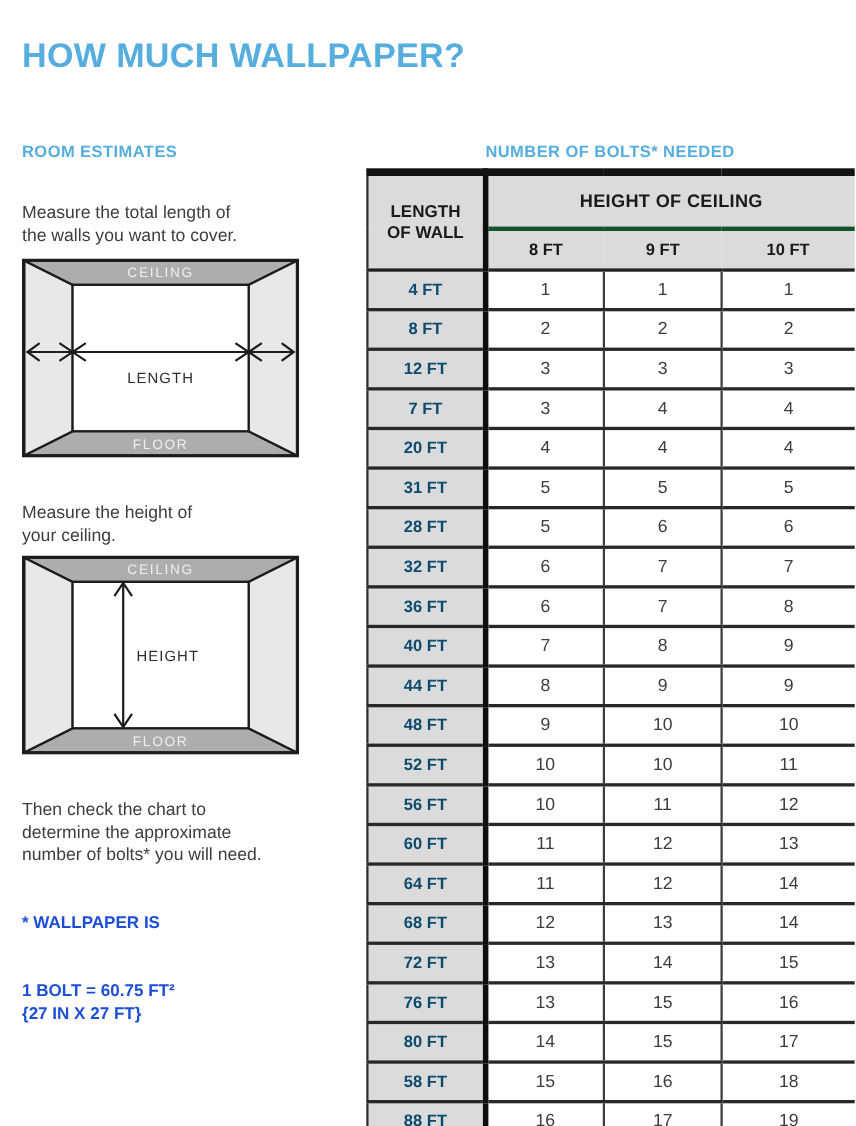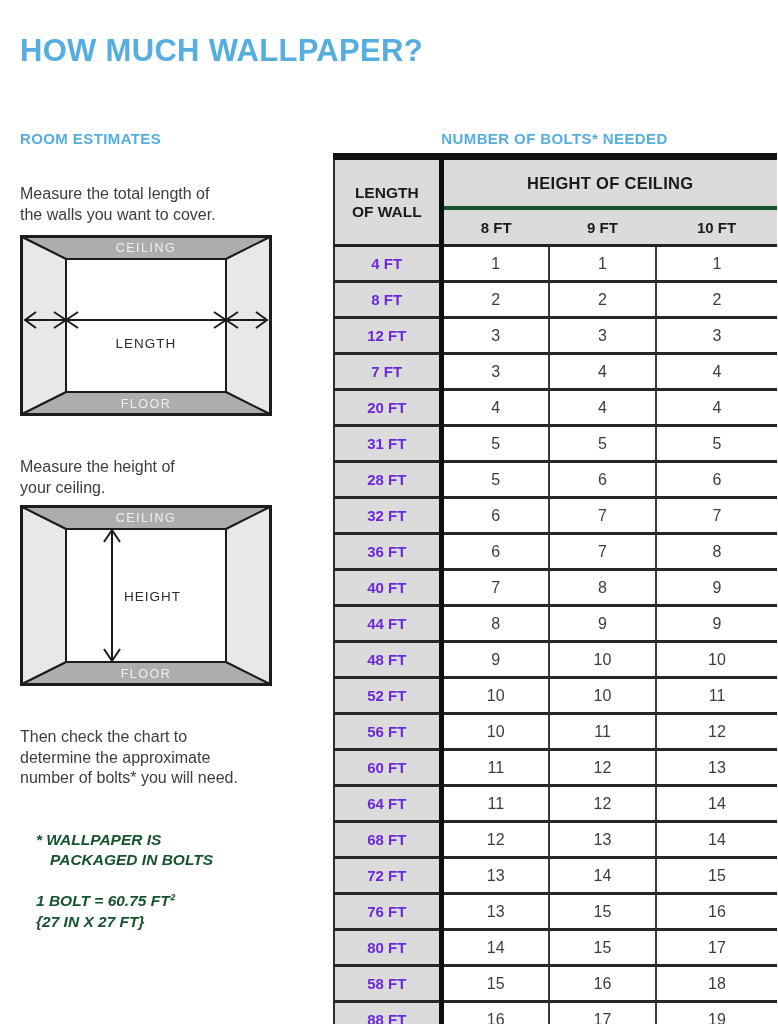--- a/index.html
+++ b/index.html
@@ -29,22 +29,22 @@
   
   .body-text {
     position:absolute; left:20px;
     font-size:16px; line-height:20.5px; color:#3d3d3d;
   }
   #step1-text { top:168px; }
   #step2-text { top:441px; }
   #step3-text { top:711px; }
 
   .footnote {
-    position:absolute; left:36px;
-    font-size:15.5px; line-height:20px; font-weight:bold; color:#14532d;font-style:italic;
+    position:absolute; left:20px;
+    font-size:15.5px; line-height:20px; font-weight:bold; color:#1d4ed8;
   }
   #footnote-packaging { top:830px; }
   #footnote-packaging .indent { padding-left:14px; }
   #footnote-bolt { top:890px; line-height:21px; }
 
   
   .diagram { position:absolute; left:20px; }
   #diagram-length { top:235px; }
   #diagram-height { top:505px; }
   svg text { font-family:"Liberation Sans", sans-serif; }
@@ -77,21 +77,21 @@
   .th-sub {
     background:#DBDBDB;
     border-bottom:3px solid #222222;
     font-size:15px; font-weight:bold; color:#1a1a1a; height:34px;
   }
   #bolts-table tbody th {
     background:#DBDBDB;
     border-left:2px solid #2c2c2c;
     border-right:5px solid #0e0e0e;
     border-bottom:3px solid #282828;
-    font-size:15px; font-weight:bold; color:#6d28d9; height:33px;
+    font-size:15px; font-weight:bold; color:#0c4a6e; height:33px;
   }
   #bolts-table tbody td {
     background:#ffffff;
     border-bottom:3px solid #282828;
     border-left:2px solid #3a3a3a;
     font-size:16px; color:#3d3d3d; height:33px;
   }
 </style>
 </head>
 <body>
@@ -146,21 +146,20 @@
   <text x="126" y="173" text-anchor="middle" class="diagram-band-label">FLOOR</text>
   <text x="104" y="96" text-anchor="start" class="diagram-measure-label">HEIGHT</text>
 </svg>
 
 <p id="step3-text" class="body-text pre">Then check the chart to
 determine the approximate
 number of bolts* you will need.</p>
 
 <div id="footnote-packaging" class="footnote">
   <div>* WALLPAPER IS</div>
-  <div class="indent">PACKAGED IN BOLTS</div>
 </div>
 
 <div id="footnote-bolt" class="footnote">
   <div>1 BOLT = 60.75 FT²</div>
   <div>{27 IN X 27 FT}</div>
 </div>
 
 <table id="bolts-table">
   <colgroup>
     <col style="width:107px">

